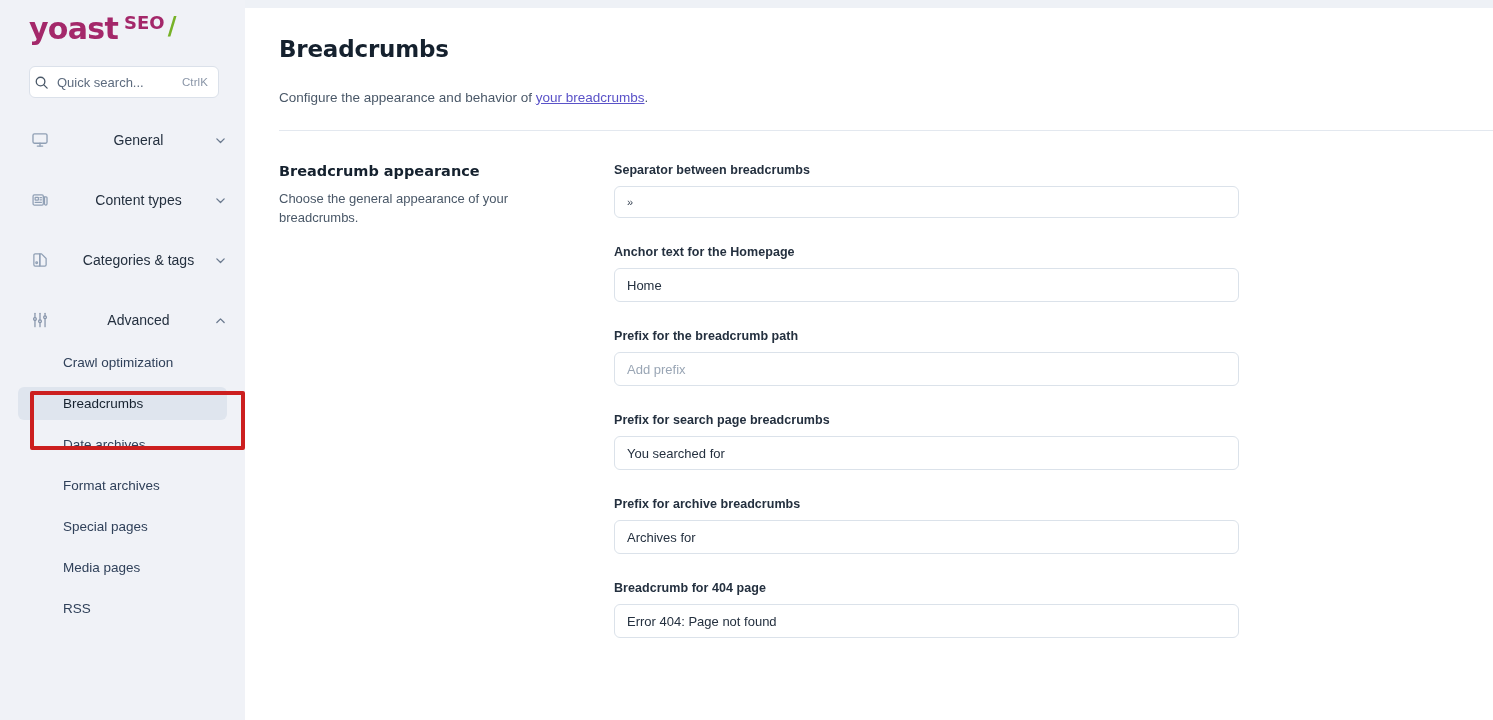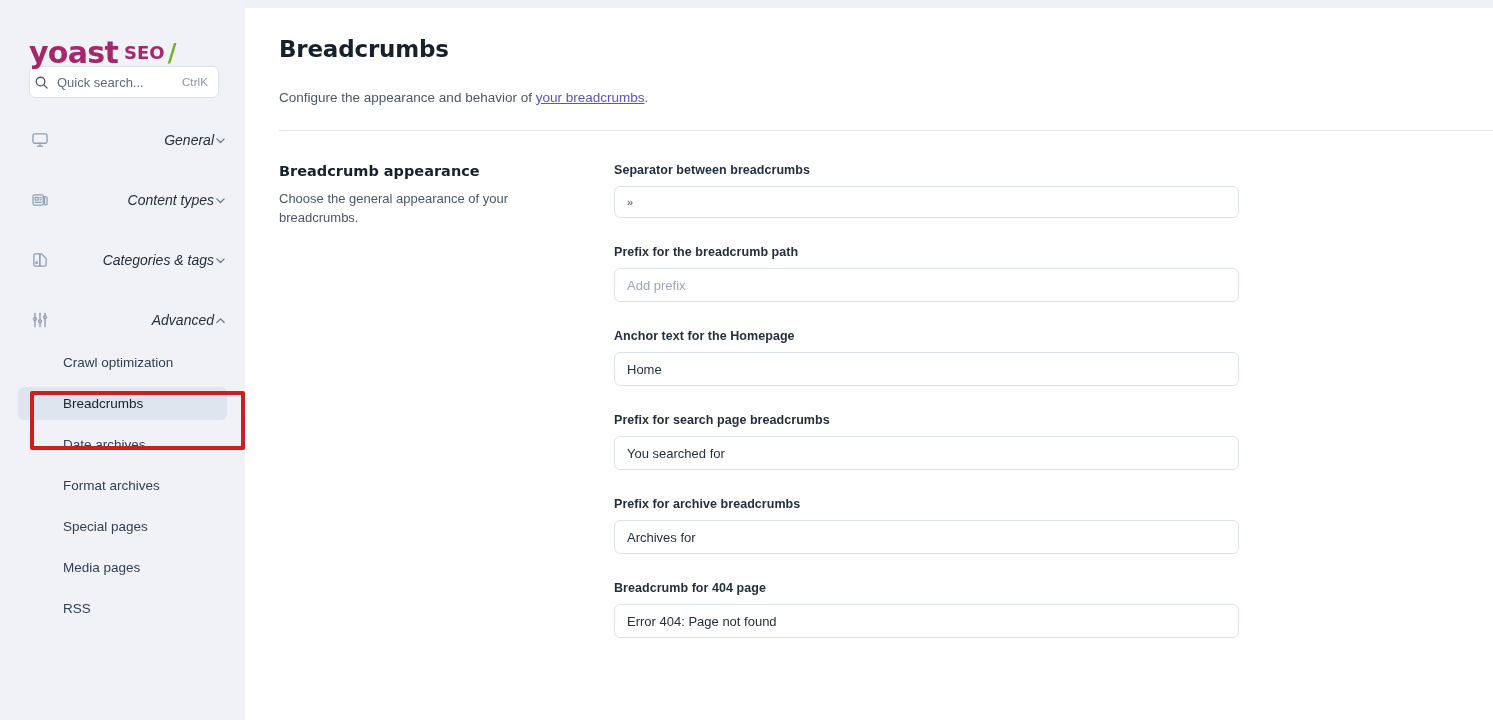--- a/index.html
+++ b/index.html
@@ -34,23 +34,22 @@
     overflow: hidden;
   }
 
   .logo-wrap {
     padding: 14px 0 0 29px;
     height: 66px;
   }
 
   .logo {
     display: flex;
-    align-items: center;
+    align-items: flex-start;
     user-select: none;
-    margin-top: 24px;
   }
   .logo .yoast {
     font-family: "DejaVu Sans", sans-serif;
     font-weight: bold;
     font-size: 30px;
     letter-spacing: -0.7px;
     color: #a4286a;
     line-height: 1;
   }
   .logo .seo {
@@ -104,23 +103,22 @@
 
   .nav-group-btn {
     display: flex;
     align-items: center;
     height: 40px;
     padding: 0 18px 0 29px;
     cursor: pointer;
     background: transparent;
     border: none;
     width: 100%;
-    text-align: right;
+    text-align: center;
     font-family: inherit;
-    font-style: italic;
   }
   .nav-group-btn .nav-icon {
     width: 22px;
     flex: 0 0 22px;
     display: flex;
     align-items: center;
     justify-content: center;
     color: #90a0b5;
   }
   .nav-group-btn .nav-label {
@@ -417,27 +415,27 @@
       </div>
 
       <div class="section-right">
 
         <div class="field">
           <label class="field-label">Separator between breadcrumbs</label>
           <input class="field-input sep" type="text" value="»" style="">
         </div>
 
         <div class="field">
+          <label class="field-label">Anchor text for the Homepage</label>
+          <input class="field-input tall" type="text" value="Home" style="">
+        </div>
+
+        <div class="field">
           <label class="field-label">Prefix for the breadcrumb path</label>
           <input class="field-input tall" type="text" placeholder="Add prefix" style="">
-        </div>
-
-        <div class="field">
-          <label class="field-label">Anchor text for the Homepage</label>
-          <input class="field-input tall" type="text" value="Home" style="">
         </div>
 
         <div class="field">
           <label class="field-label">Prefix for search page breadcrumbs</label>
           <input class="field-input tall" type="text" value="You searched for" style="">
         </div>
 
         <div class="field">
           <label class="field-label">Prefix for archive breadcrumbs</label>
           <input class="field-input tall" type="text" value="Archives for" style="">

